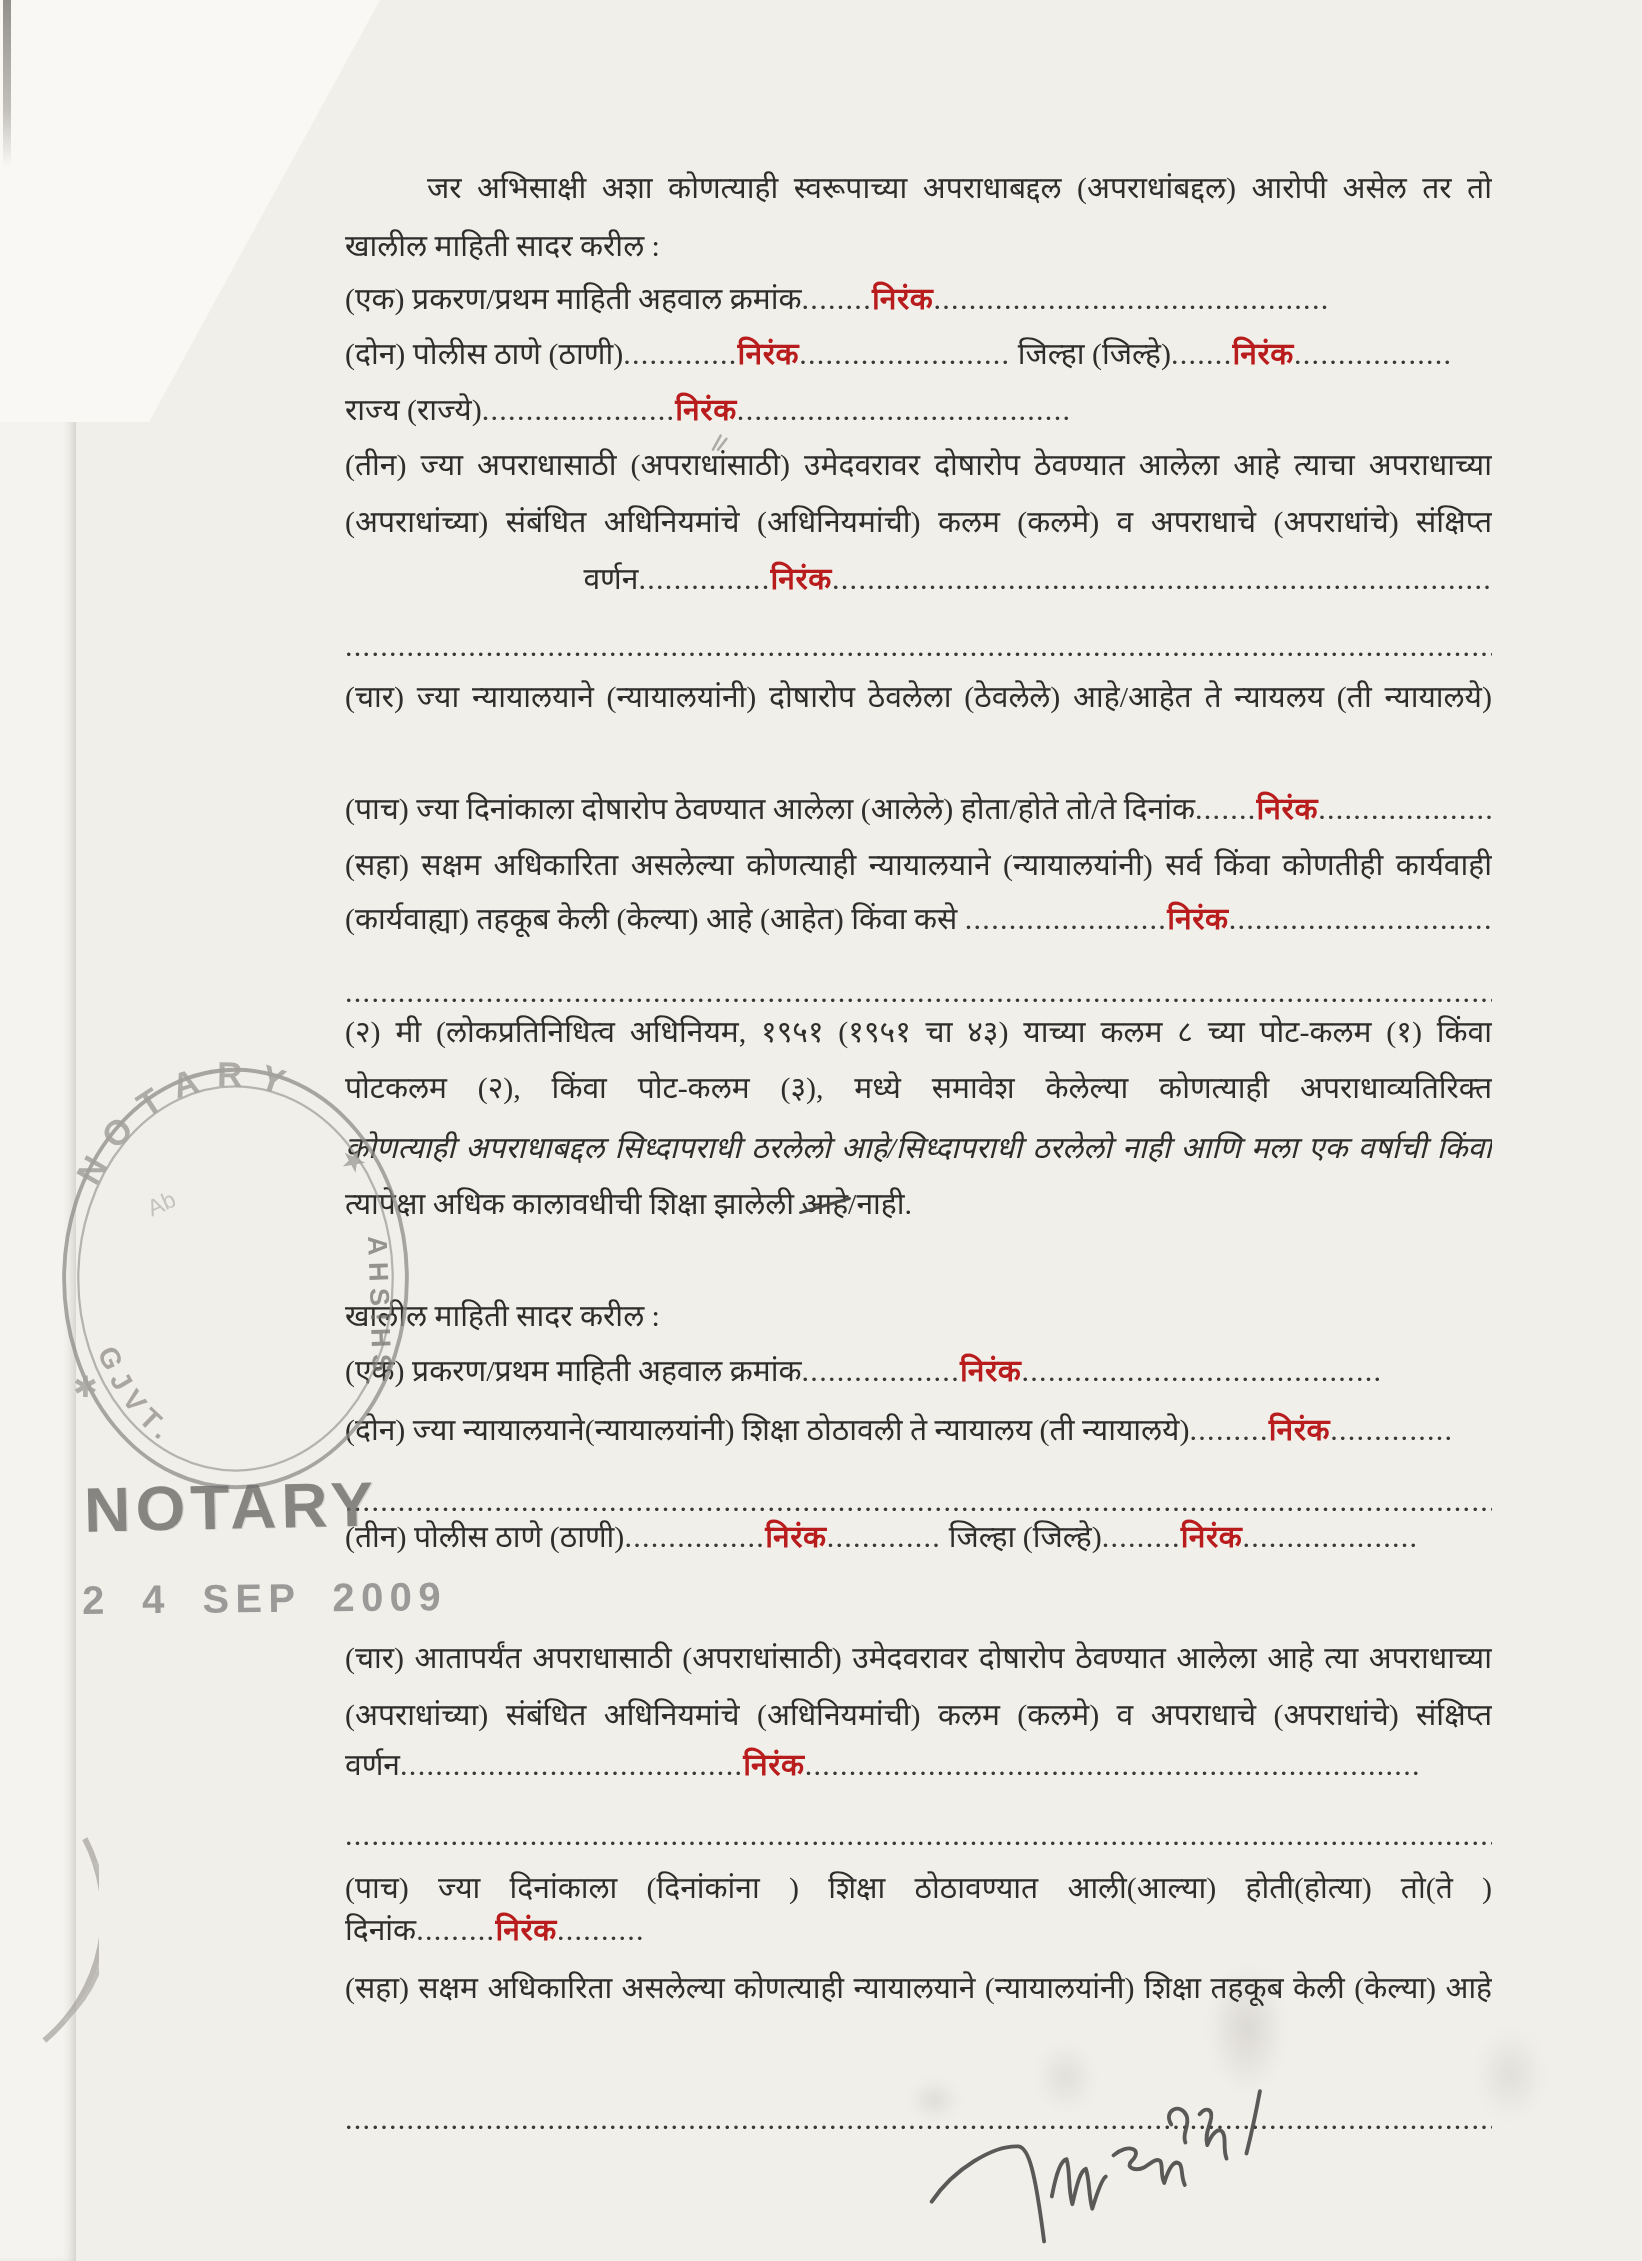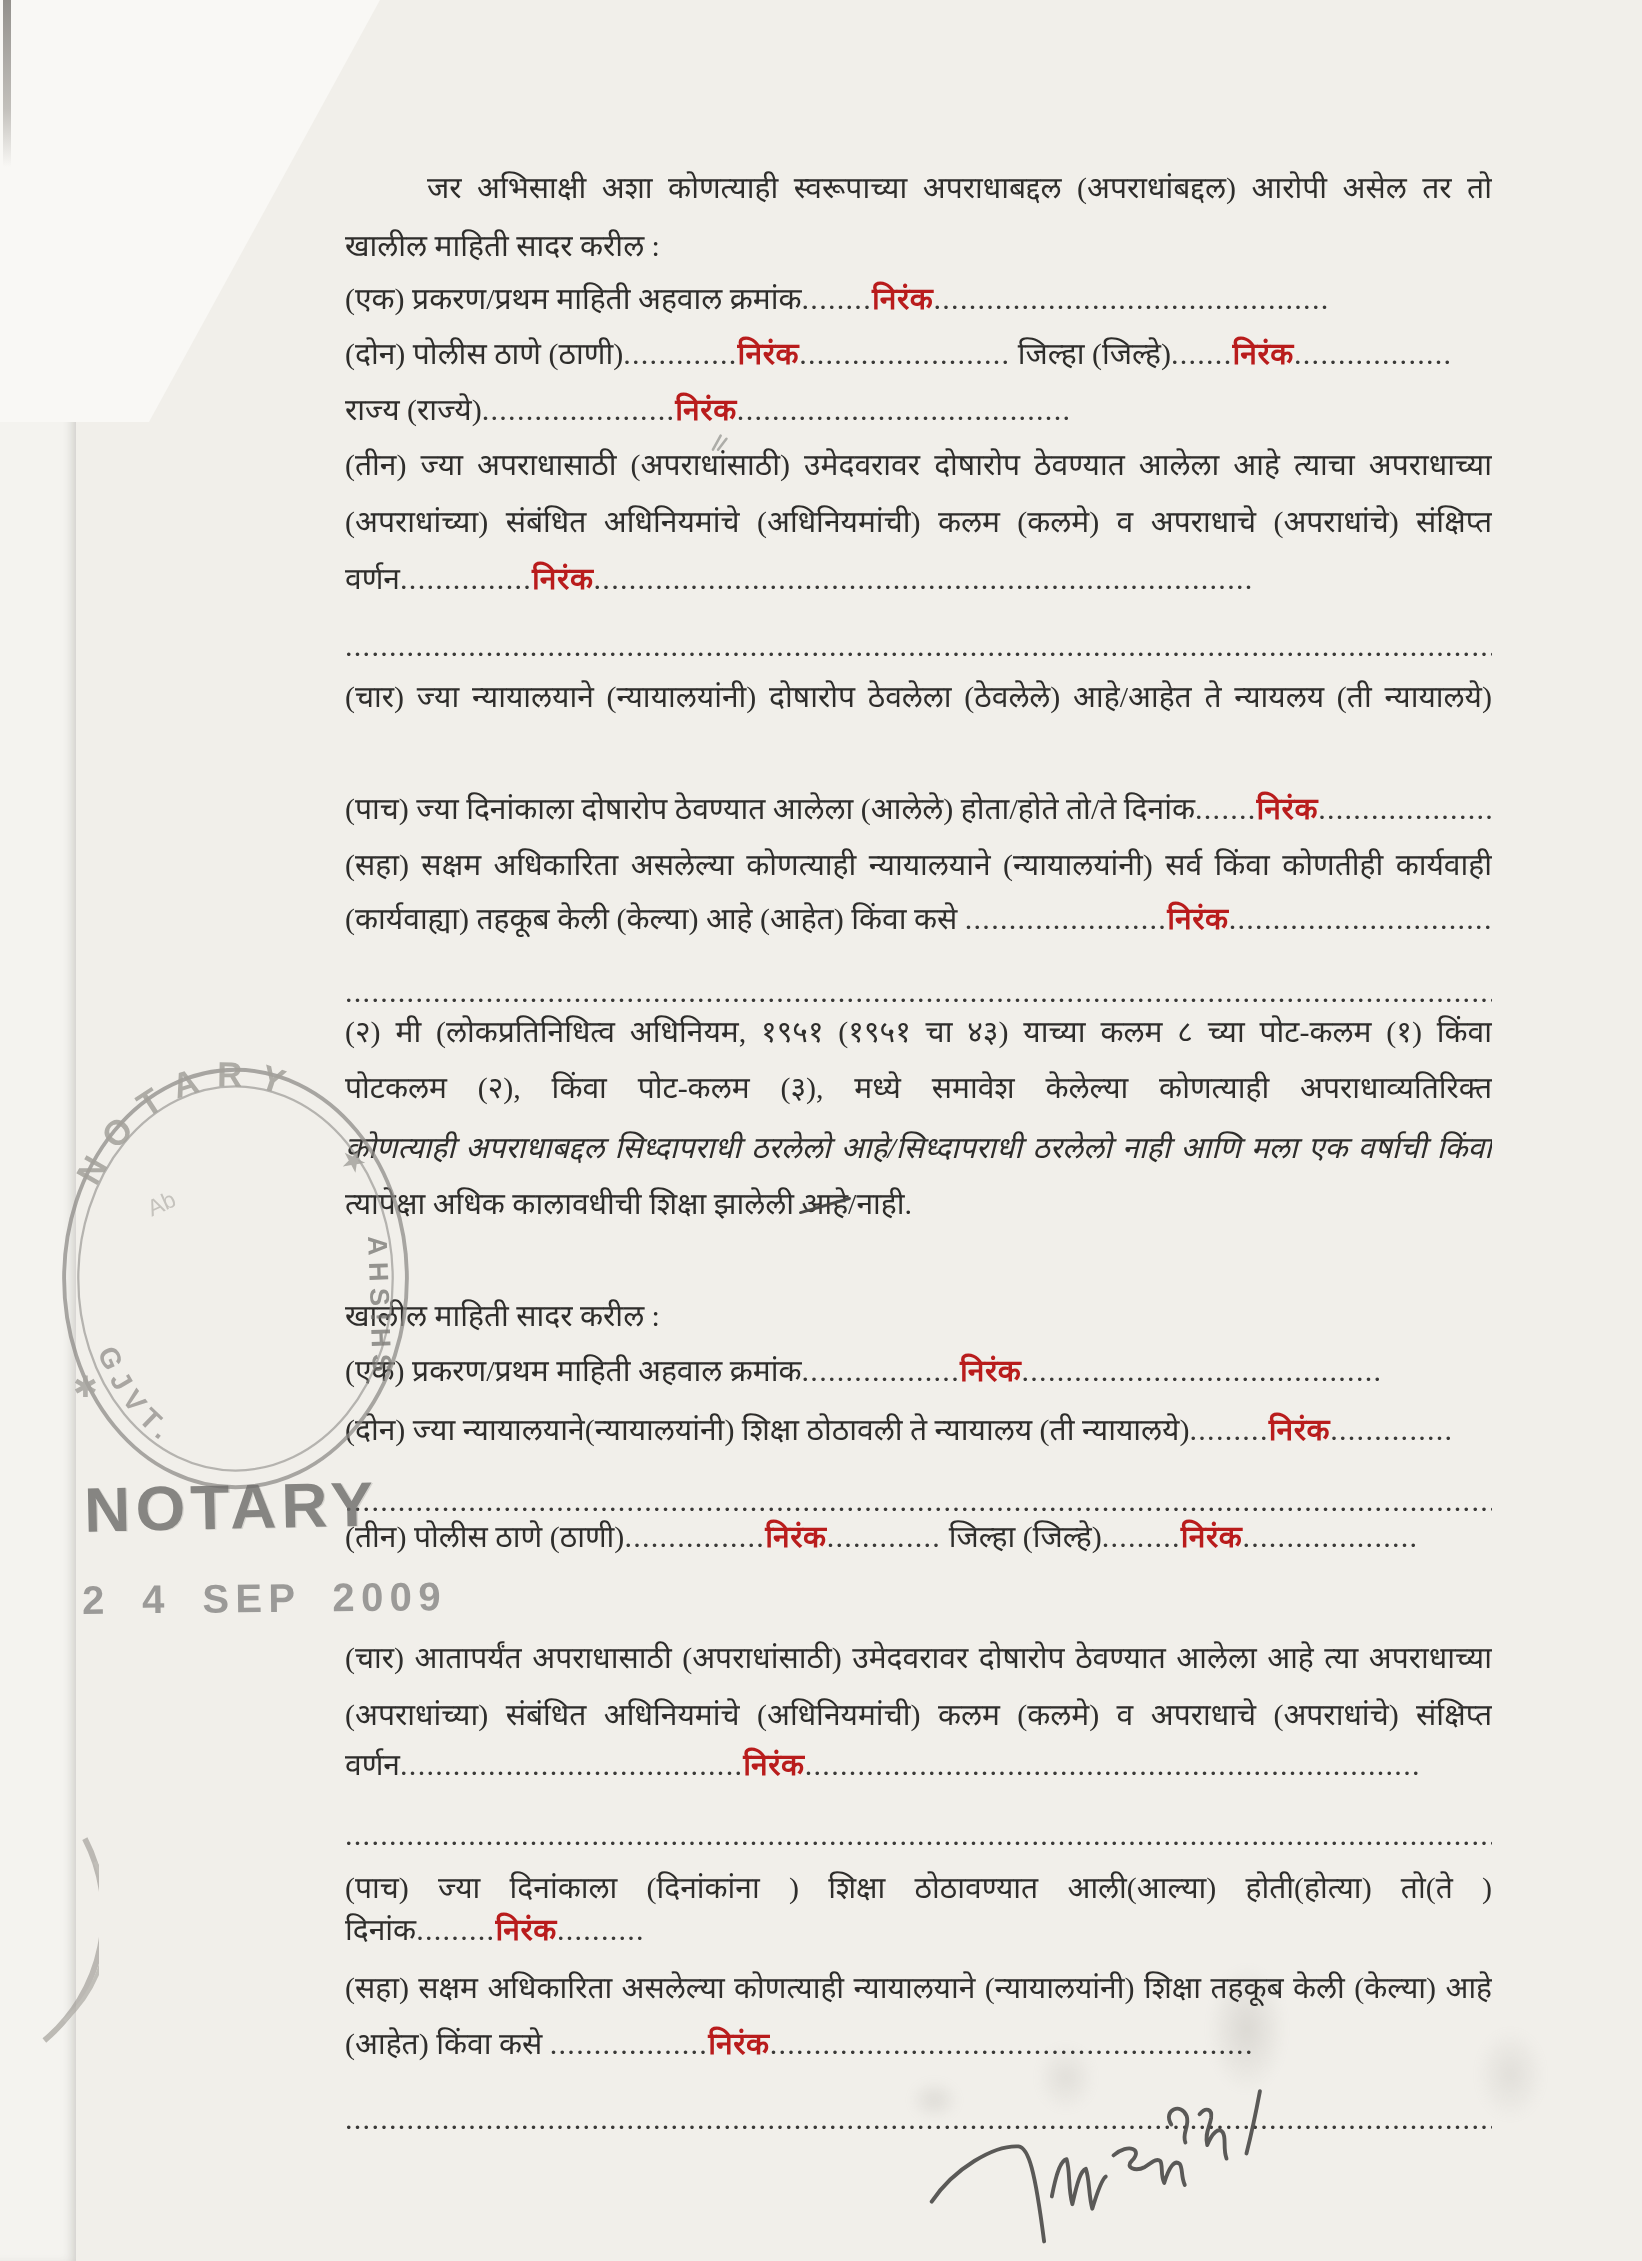--- a/index.html
+++ b/index.html
@@ -105,21 +105,21 @@
   </svg>
 
   <div id="lines">
       <div class="line justify indent" style="top: 166px;"><span class="txt">जर अभिसाक्षी अशा कोणत्याही स्वरूपाच्या अपराधाबद्दल (अपराधांबद्दल) आरोपी असेल तर तो</span></div>
       <div class="line" style="top: 224px;"><span class="txt">खालील माहिती सादर करील :</span></div>
       <div class="line" style="top: 277px;"><span class="txt">(एक) प्रकरण/प्रथम माहिती अहवाल क्रमांक</span><span class="dots">........</span><span class="nirank">निरंक</span><span class="dots">.............................................</span></div>
       <div class="line" style="top: 332px;"><span class="txt">(दोन) पोलीस ठाणे (ठाणी)</span><span class="dots">.............</span><span class="nirank">निरंक</span><span class="dots">........................</span><span class="txt"> जिल्हा (जिल्हे)</span><span class="dots">.......</span><span class="nirank">निरंक</span><span class="dots">..................</span></div>
       <div class="line" style="top: 388px;"><span class="txt">राज्य (राज्ये)</span><span class="dots">......................</span><span class="nirank">निरंक</span><span class="dots">......................................</span></div>
       <div class="line justify" style="top: 443px;"><span class="txt">(तीन) ज्या अपराधासाठी (अपराधांसाठी) उमेदवरावर दोषारोप ठेवण्यात आलेला आहे त्याचा अपराधाच्या</span></div>
       <div class="line justify" style="top: 500px;"><span class="txt">(अपराधांच्या) संबंधित अधिनियमांचे (अधिनियमांची) कलम (कलमे) व अपराधाचे (अपराधांचे) संक्षिप्त</span></div>
-      <div class="line" style="top: 557px;"><span class="txt">वर्णन</span><span class="dots">...............</span><span class="nirank">निरंक</span><span class="dots">...........................................................................</span></div>
+      <div class="line" style="top: 557px; text-align: right;"><span class="txt">वर्णन</span><span class="dots">...............</span><span class="nirank">निरंक</span><span class="dots">...........................................................................</span></div>
       <div class="line" style="top: 624px;"><span class="dots">.......................................................................................................................................</span></div>
       <div class="line justify" style="top: 675px;"><span class="txt">(चार) ज्या न्यायालयाने (न्यायालयांनी) दोषारोप ठेवलेला (ठेवलेले) आहे/आहेत ते न्यायलय (ती न्यायालये)</span></div>
       <div class="line" style="top: 787px;"><span class="txt">(पाच) ज्या दिनांकाला दोषारोप ठेवण्यात आलेला (आलेले) होता/होते तो/ते  दिनांक</span><span class="dots">.......</span><span class="nirank">निरंक</span><span class="dots">...............................</span></div>
       <div class="line justify" style="top: 843px;"><span class="txt">(सहा) सक्षम अधिकारिता असलेल्या कोणत्याही न्यायालयाने (न्यायालयांनी) सर्व किंवा कोणतीही कार्यवाही</span></div>
       <div class="line" style="top: 897px;"><span class="txt">(कार्यवाह्या) तहकूब केली (केल्या) आहे (आहेत) किंवा कसे </span><span class="dots">.......................</span><span class="nirank">निरंक</span><span class="dots">........................................</span></div>
       <div class="line" style="top: 970px;"><span class="dots">.......................................................................................................................................</span></div>
       <div class="line justify" style="top: 1010px;"><span class="txt">(२)  मी (लोकप्रतिनिधित्व अधिनियम, १९५१ (१९५१ चा ४३) याच्या कलम ८ च्या पोट-कलम (१) किंवा</span></div>
       <div class="line justify" style="top: 1066px;"><span class="txt">पोटकलम (२), किंवा पोट-कलम (३), मध्ये समावेश केलेल्या कोणत्याही अपराधाव्यतिरिक्त (अपराधांव्यतिरिक्त)</span></div>
       <div class="line justify" style="top: 1126px; font-style: italic;"><span class="txt">कोणत्याही अपराधाबद्दल सिध्दापराधी ठरलेलो आहे/सिध्दापराधी ठरलेलो नाही आणि मला एक वर्षाची किंवा</span></div>
       <div class="line" style="top: 1182px;"><span class="txt">त्यापेक्षा अधिक कालावधीची शिक्षा झालेली </span><span class="strike">आहे</span><span class="txt">/नाही.</span></div>
@@ -128,21 +128,20 @@
       <div class="line" style="top: 1408px;"><span class="txt">(दोन) ज्या न्यायालयाने(न्यायालयांनी) शिक्षा ठोठावली ते न्यायालय (ती न्यायालये)</span><span class="dots">.........</span><span class="nirank">निरंक</span><span class="dots">..............</span></div>
       <div class="line" style="top: 1479px;"><span class="dots">.......................................................................................................................................</span></div>
       <div class="line" style="top: 1515px;"><span class="txt">(तीन) पोलीस ठाणे (ठाणी)</span><span class="dots">................</span><span class="nirank">निरंक</span><span class="dots">.............</span><span class="txt"> जिल्हा (जिल्हे)</span><span class="dots">.........</span><span class="nirank">निरंक</span><span class="dots">....................</span></div>
       <div class="line justify" style="top: 1636px;"><span class="txt">(चार) आतापर्यंत अपराधासाठी (अपराधांसाठी) उमेदवरावर दोषारोप ठेवण्यात आलेला आहे त्या अपराधाच्या</span></div>
       <div class="line justify" style="top: 1693px;"><span class="txt">(अपराधांच्या) संबंधित अधिनियमांचे (अधिनियमांची) कलम (कलमे) व अपराधाचे (अपराधांचे) संक्षिप्त</span></div>
       <div class="line" style="top: 1743px;"><span class="txt">वर्णन</span><span class="dots">.......................................</span><span class="nirank">निरंक</span><span class="dots">......................................................................</span></div>
       <div class="line" style="top: 1813px;"><span class="dots">.......................................................................................................................................</span></div>
       <div class="line justify" style="top: 1854px; margin-top: 12px;"><span class="txt">(पाच) ज्या दिनांकाला (दिनांकांना ) शिक्षा ठोठावण्यात आली(आल्या) होती(होत्या) तो(ते )</span></div>
       <div class="line" style="top: 1908px;"><span class="txt">दिनांक</span><span class="dots">.........</span><span class="nirank">निरंक</span><span class="dots">..........</span></div>
       <div class="line justify" style="top: 1966px;"><span class="txt">(सहा) सक्षम अधिकारिता असलेल्या कोणत्याही न्यायालयाने (न्यायालयांनी) शिक्षा तहकूब केली (केल्या) आहे</span></div>
-      <div class="line" style="top: 2022px;"><span class="txt">(आहेत) किंवा कसे </span><span class="dots">..................</span><span class="nirank">निरंक</span><span class="dots">.......................................................</span></div>
       <div class="line" style="top: 2097px;"><span class="dots">.......................................................................................................................................</span></div>
     </div>
 
   <svg class="round-stamp" viewBox="0 0 560 672" xmlns="http://www.w3.org/2000/svg">
     <ellipse class="ring-outer" cx="280" cy="336" rx="266" ry="324"></ellipse>
     <ellipse class="ring-inner" cx="280" cy="336" rx="244" ry="298"></ellipse>
     <path id="arcTop" d="M 36,336 A 244,298 0 0 1 524,336" fill="none"></path>
     <path id="arcBottom" d="M 60,430 A 250,300 0 0 0 300,634" fill="none"></path>
     <text class="ring-text">
       <textPath href="#arcTop" xlink:href="#arcTop" startOffset="17%">NOTARY</textPath>

